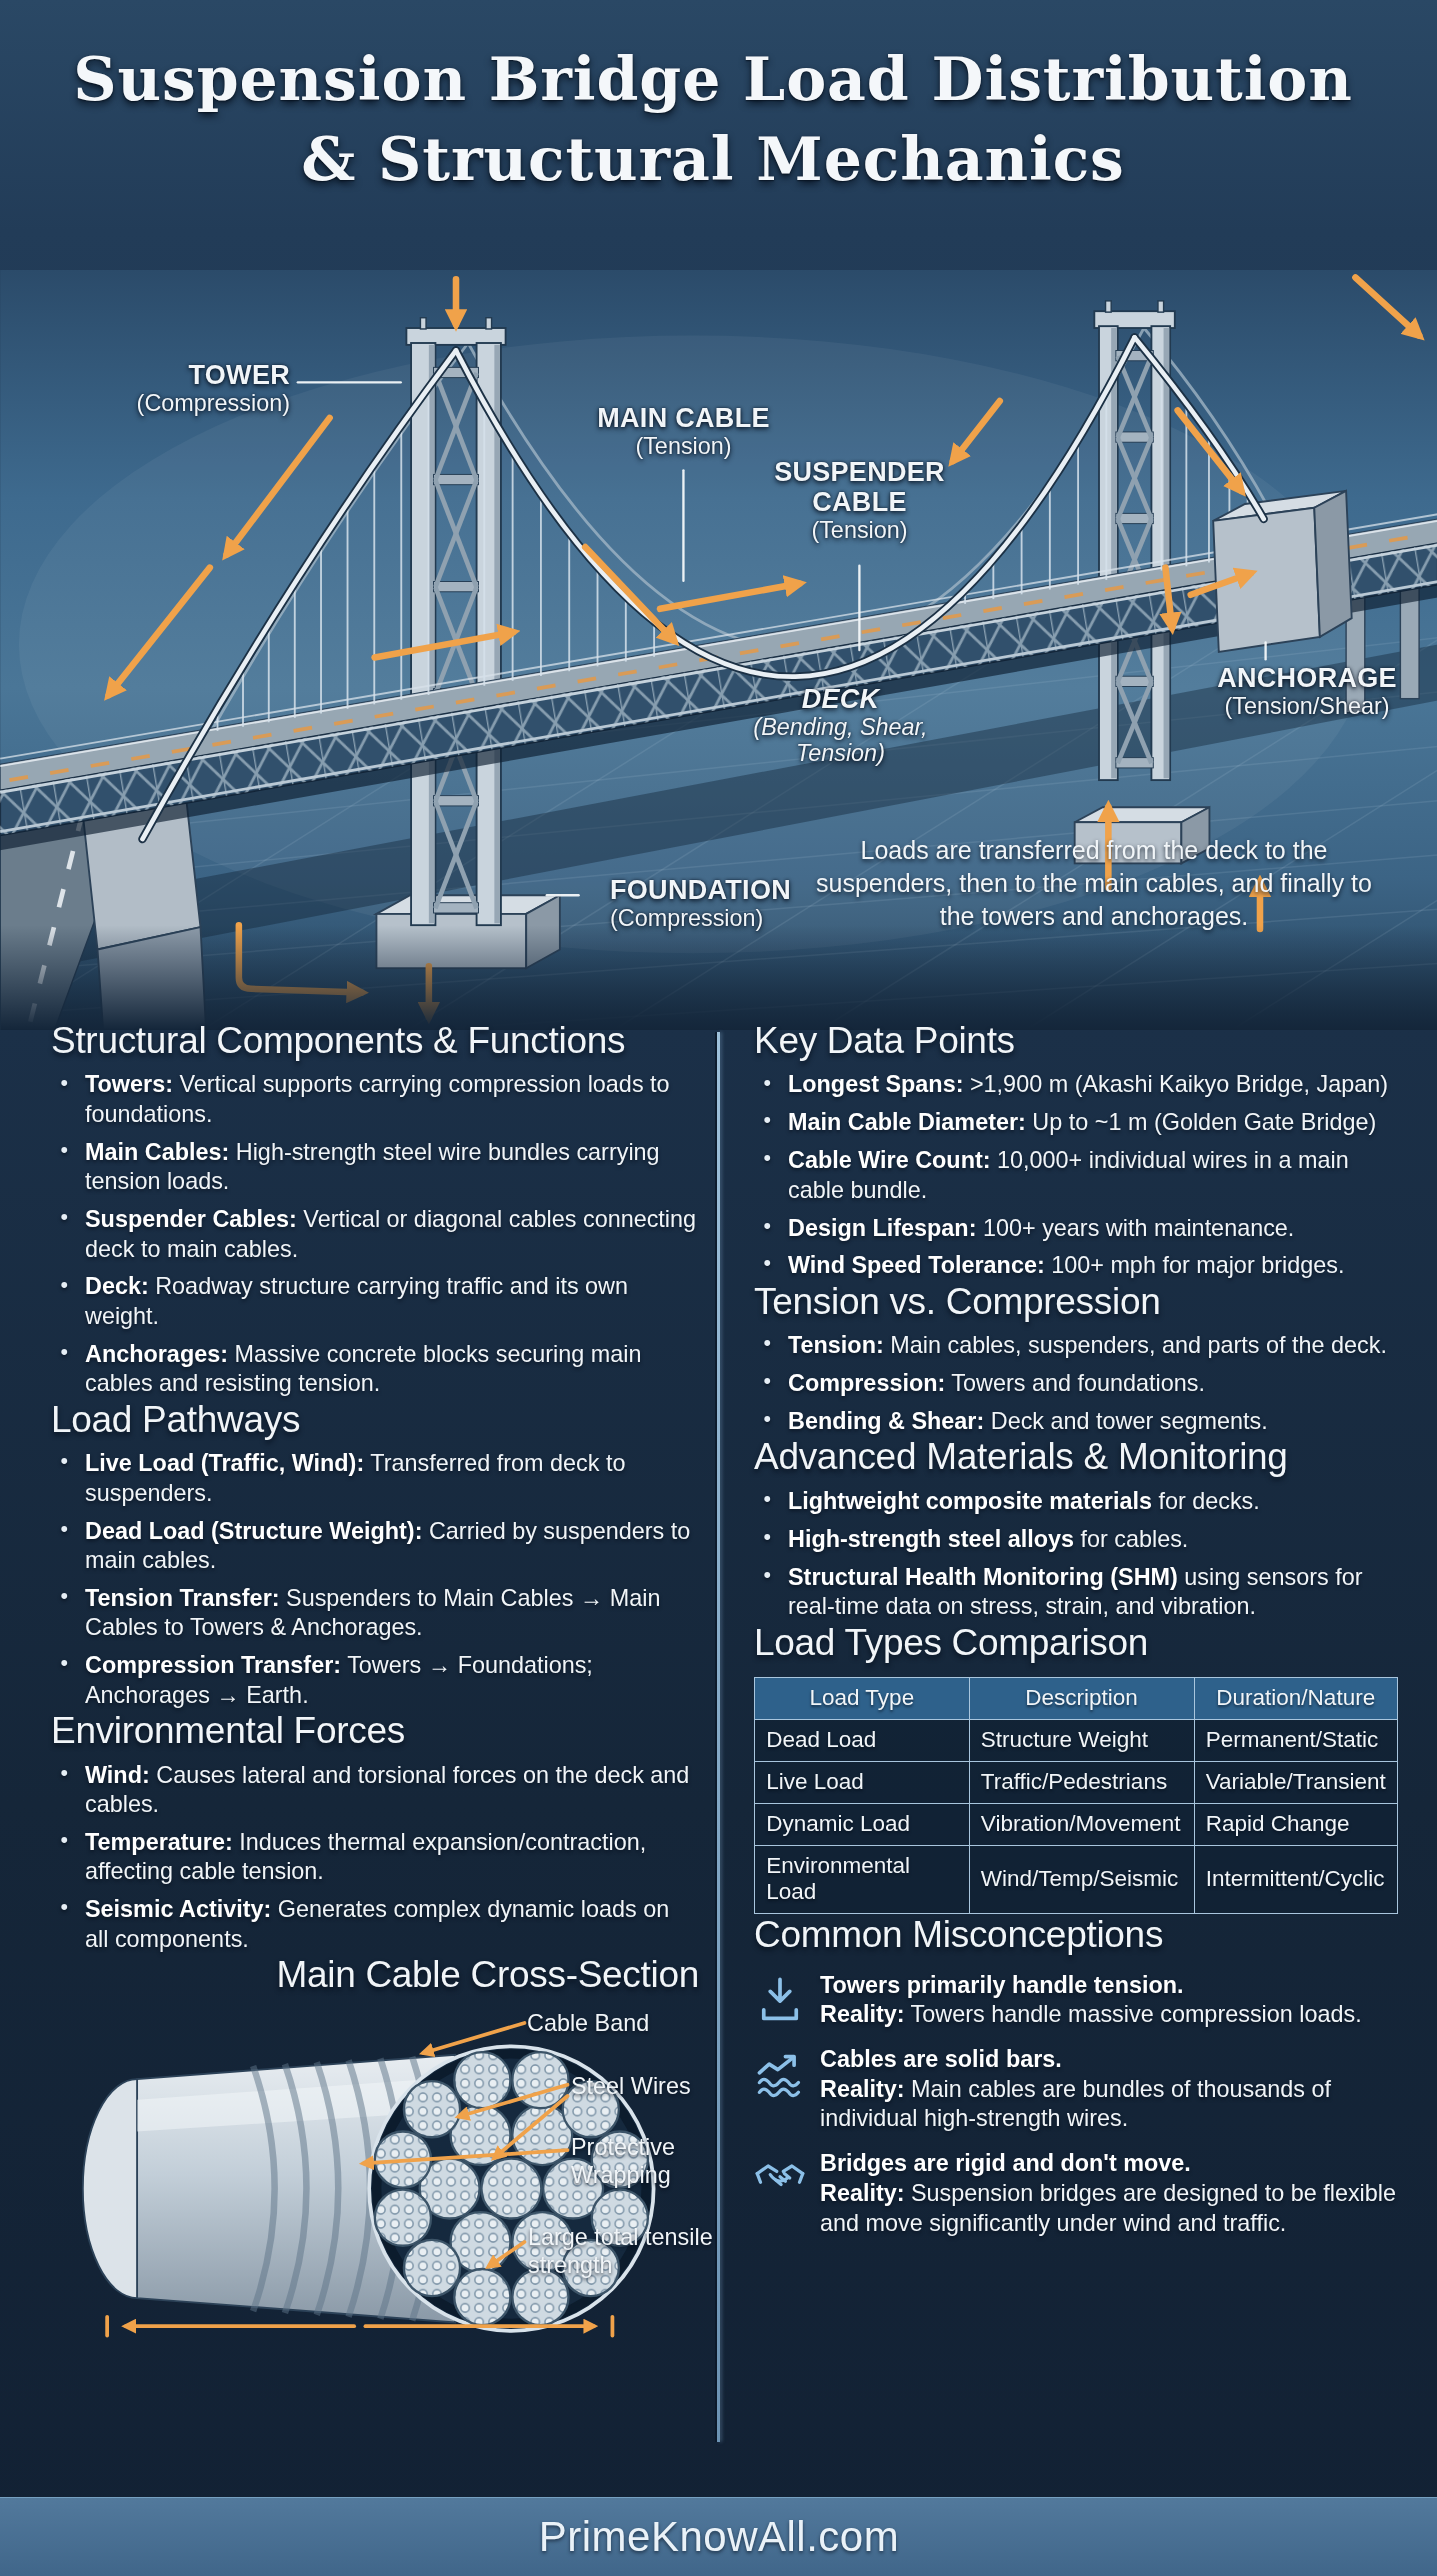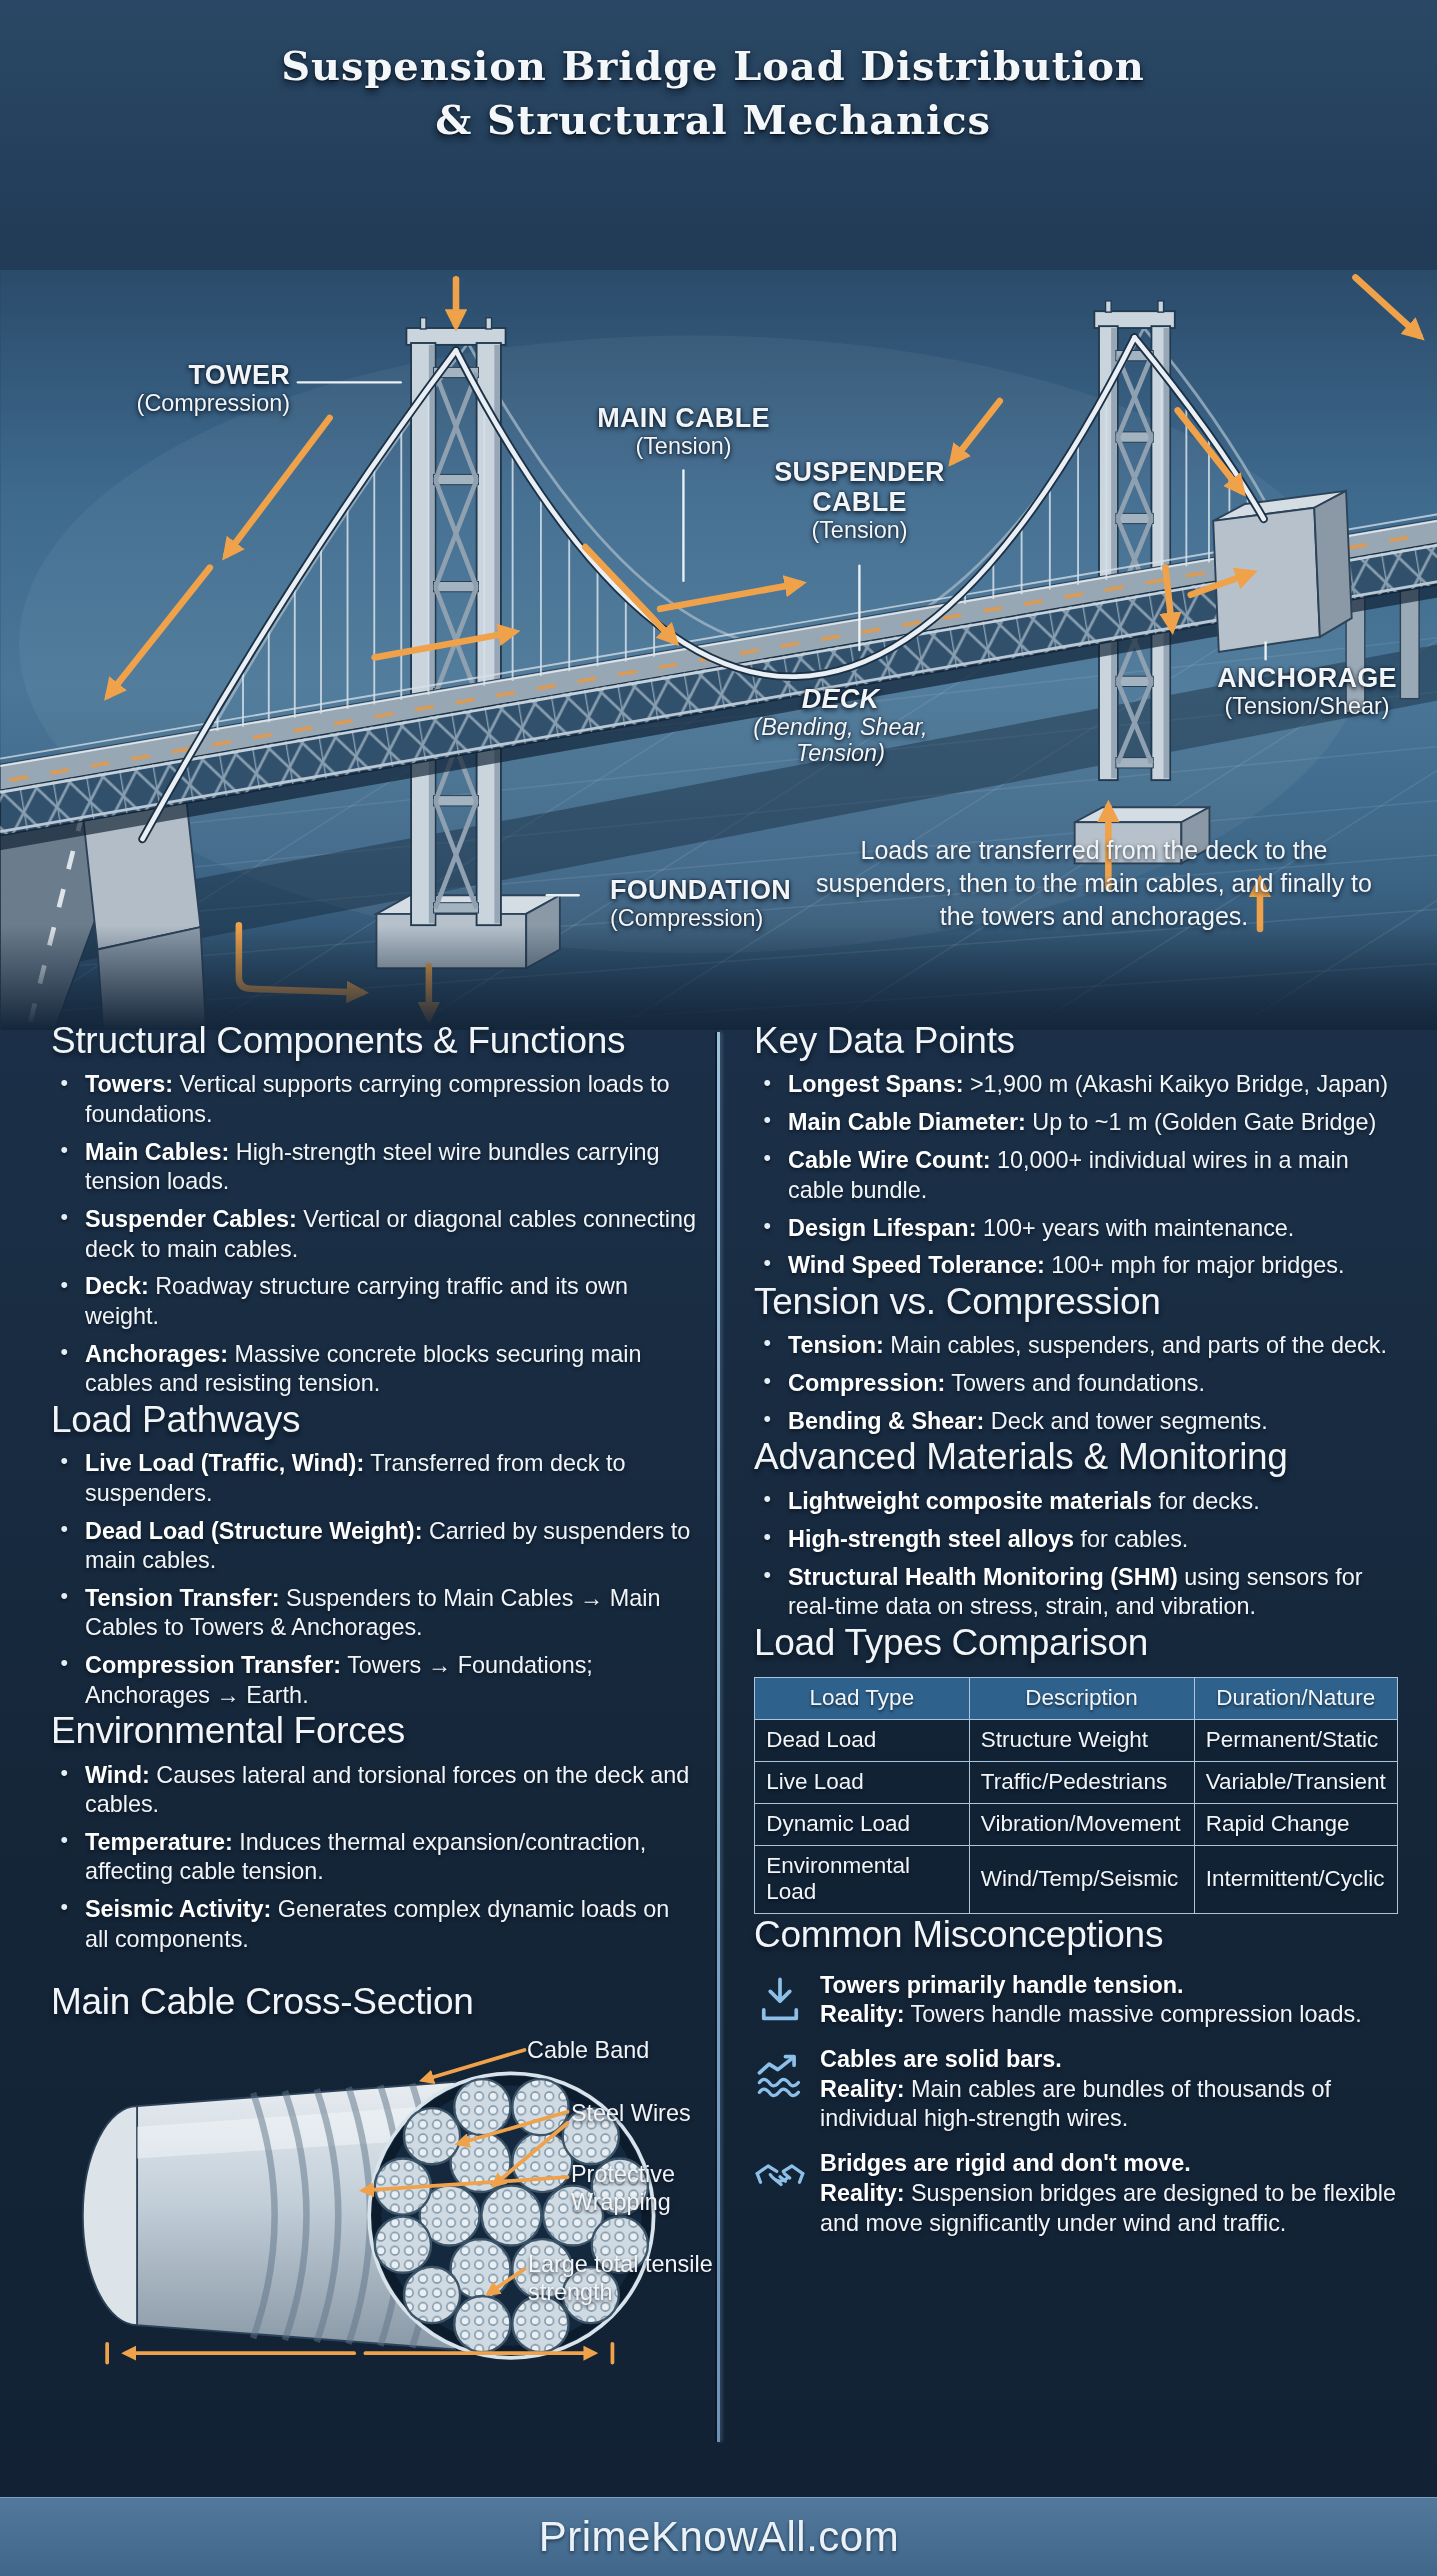--- a/index.html
+++ b/index.html
@@ -5,21 +5,21 @@
   html,body{margin:0;padding:0;}
   body{
     width:1438px;height:2576px;position:relative;overflow:hidden;
     background:linear-gradient(180deg,#2A4865 0%,#223C58 9%,#1B3048 40%,#152639 70%,#122134 100%);
     font-family:"Liberation Sans",sans-serif;color:#F1F5F8;
   }
   
   .title{
     position:absolute;top:39px;left:0;right:12px;text-align:center;
     font-family:"DejaVu Serif","Liberation Serif",serif;font-weight:600;
-    font-size:40px;line-height:1.34;color:#F4F7FA;letter-spacing:0.9px;
+    font-size:60px;line-height:1.34;color:#F4F7FA;letter-spacing:0.9px;
     text-shadow:0 3.7px 7.5px rgba(5,15,28,.78),0 0.9px 1.9px rgba(5,15,28,.85);
   }
   
   .illus{position:absolute;top:270px;left:0;width:1438px;height:760px;}
   .illus svg{position:absolute;top:0;left:0;}
   .dlabel{position:absolute;line-height:1.12;text-shadow:0 1.9px 5.6px rgba(6,16,30,.9),0 0 2.8px rgba(6,16,30,.7);}
   .dlabel .nm{font-weight:bold;font-size:27px;letter-spacing:0.3px;}
   .dlabel .sb{font-size:23.4px;font-weight:normal;}
   #lbl-tower{left:51px;width:239px;top:90px;text-align:right;}
   #lbl-maincable{left:560px;width:247px;top:133px;text-align:center;}
@@ -30,21 +30,21 @@
   .caption{
     position:absolute;left:798px;top:564px;width:592px;text-align:center;
     font-size:25px;line-height:1.32;text-shadow:0 1.9px 4.7px rgba(6,16,30,.85);
   }
   
   .col{position:absolute;top:1020px;}
   .col.left{left:51px;width:648px;}
   .col.right{left:754px;width:644px;}
   h2.sec{font-size:37px;font-weight:normal;margin:0;letter-spacing:-0.3px;
     text-shadow:0 2.8px 5.6px rgba(4,12,24,.75);}
-  h2.center{text-align:left;margin-top:27px;}
+  h2.center{text-align:right;}
   ul.blist{list-style:none;margin:7.5px 0 0;padding:0;font-size:23.4px;line-height:1.26;}
   ul.blist li{position:relative;padding-left:34px;margin-top:8.4px;
     text-shadow:0 1.9px 3.7px rgba(4,12,24,.65);}
   ul.blist li::before{content:"\2022";position:absolute;left:9.4px;top:-0.9px;color:#E6EEF5;font-size:21.5px;}
   b.lead{font-weight:bold;color:#FFFFFF;}
   .mt1{margin-top:34px;} .mt2{margin-top:28px;} .mt3{margin-top:24px;}
   .mt4{margin-top:34px;} .mt5{margin-top:37px;} .mt6{margin-top:28px;}
   .mt7{margin-top:32px;} .mt8{margin-top:52px;}
   
   .divider{position:absolute;left:717px;top:1032px;width:2.8px;height:1410px;

